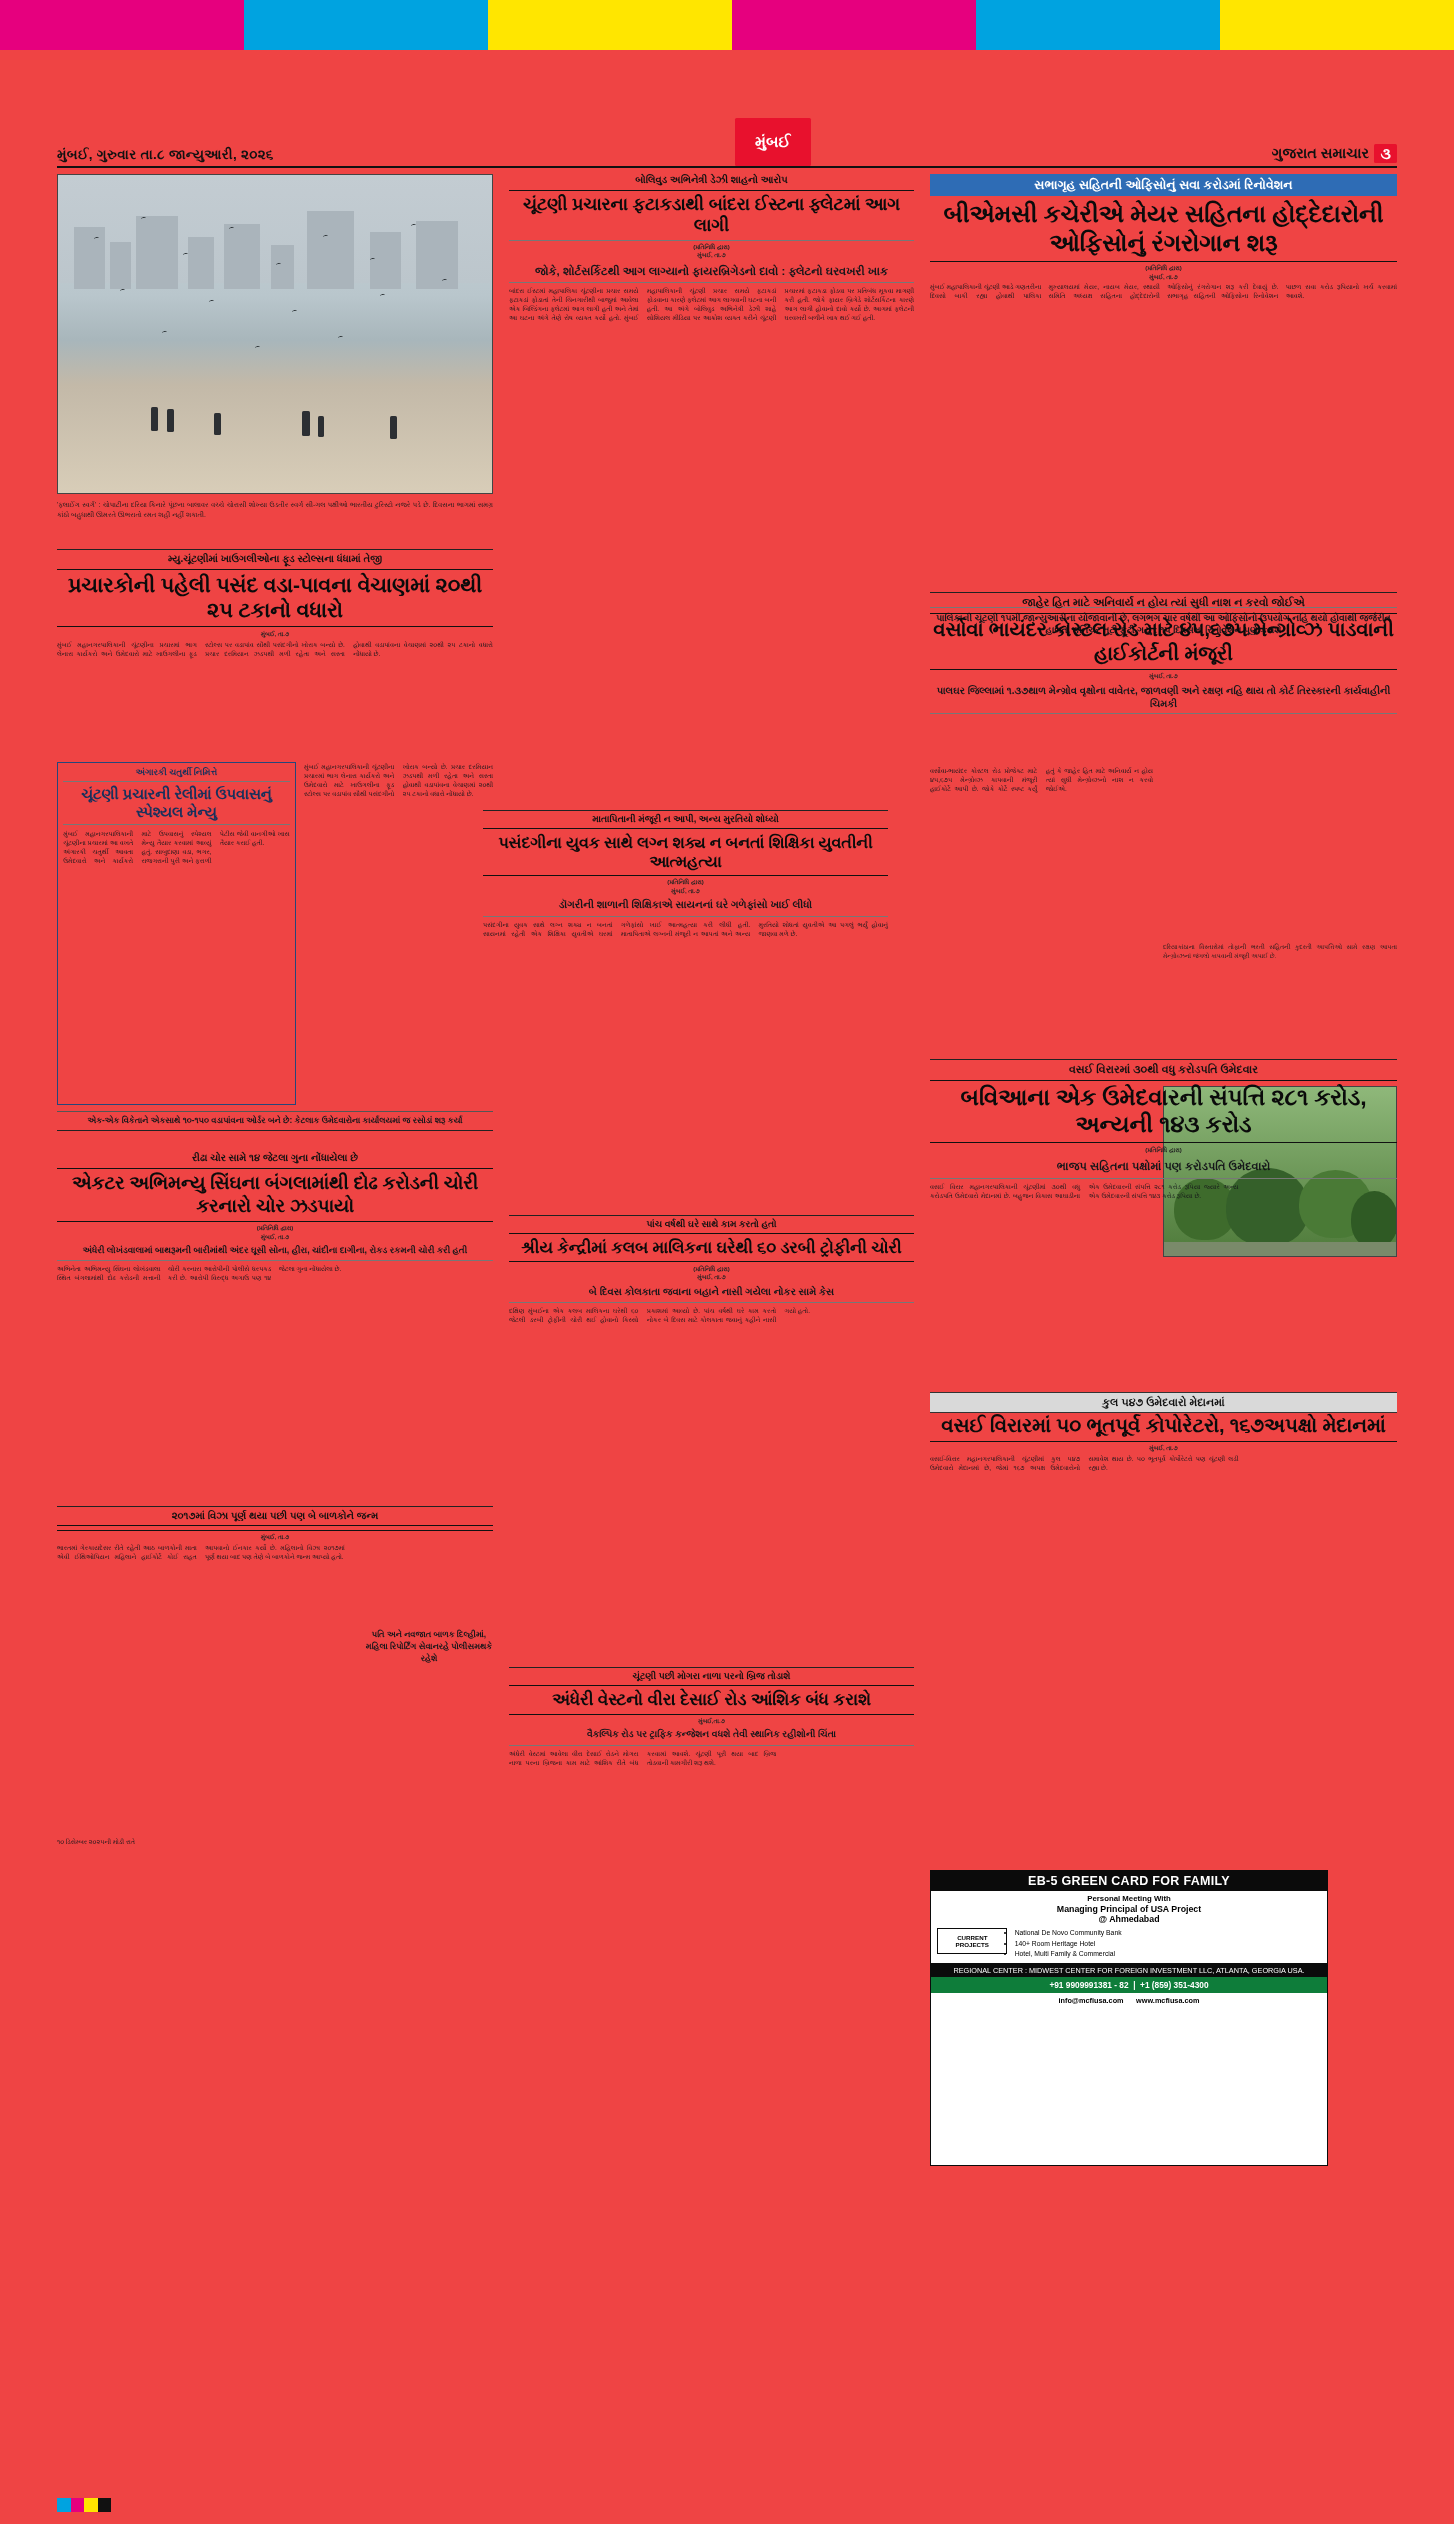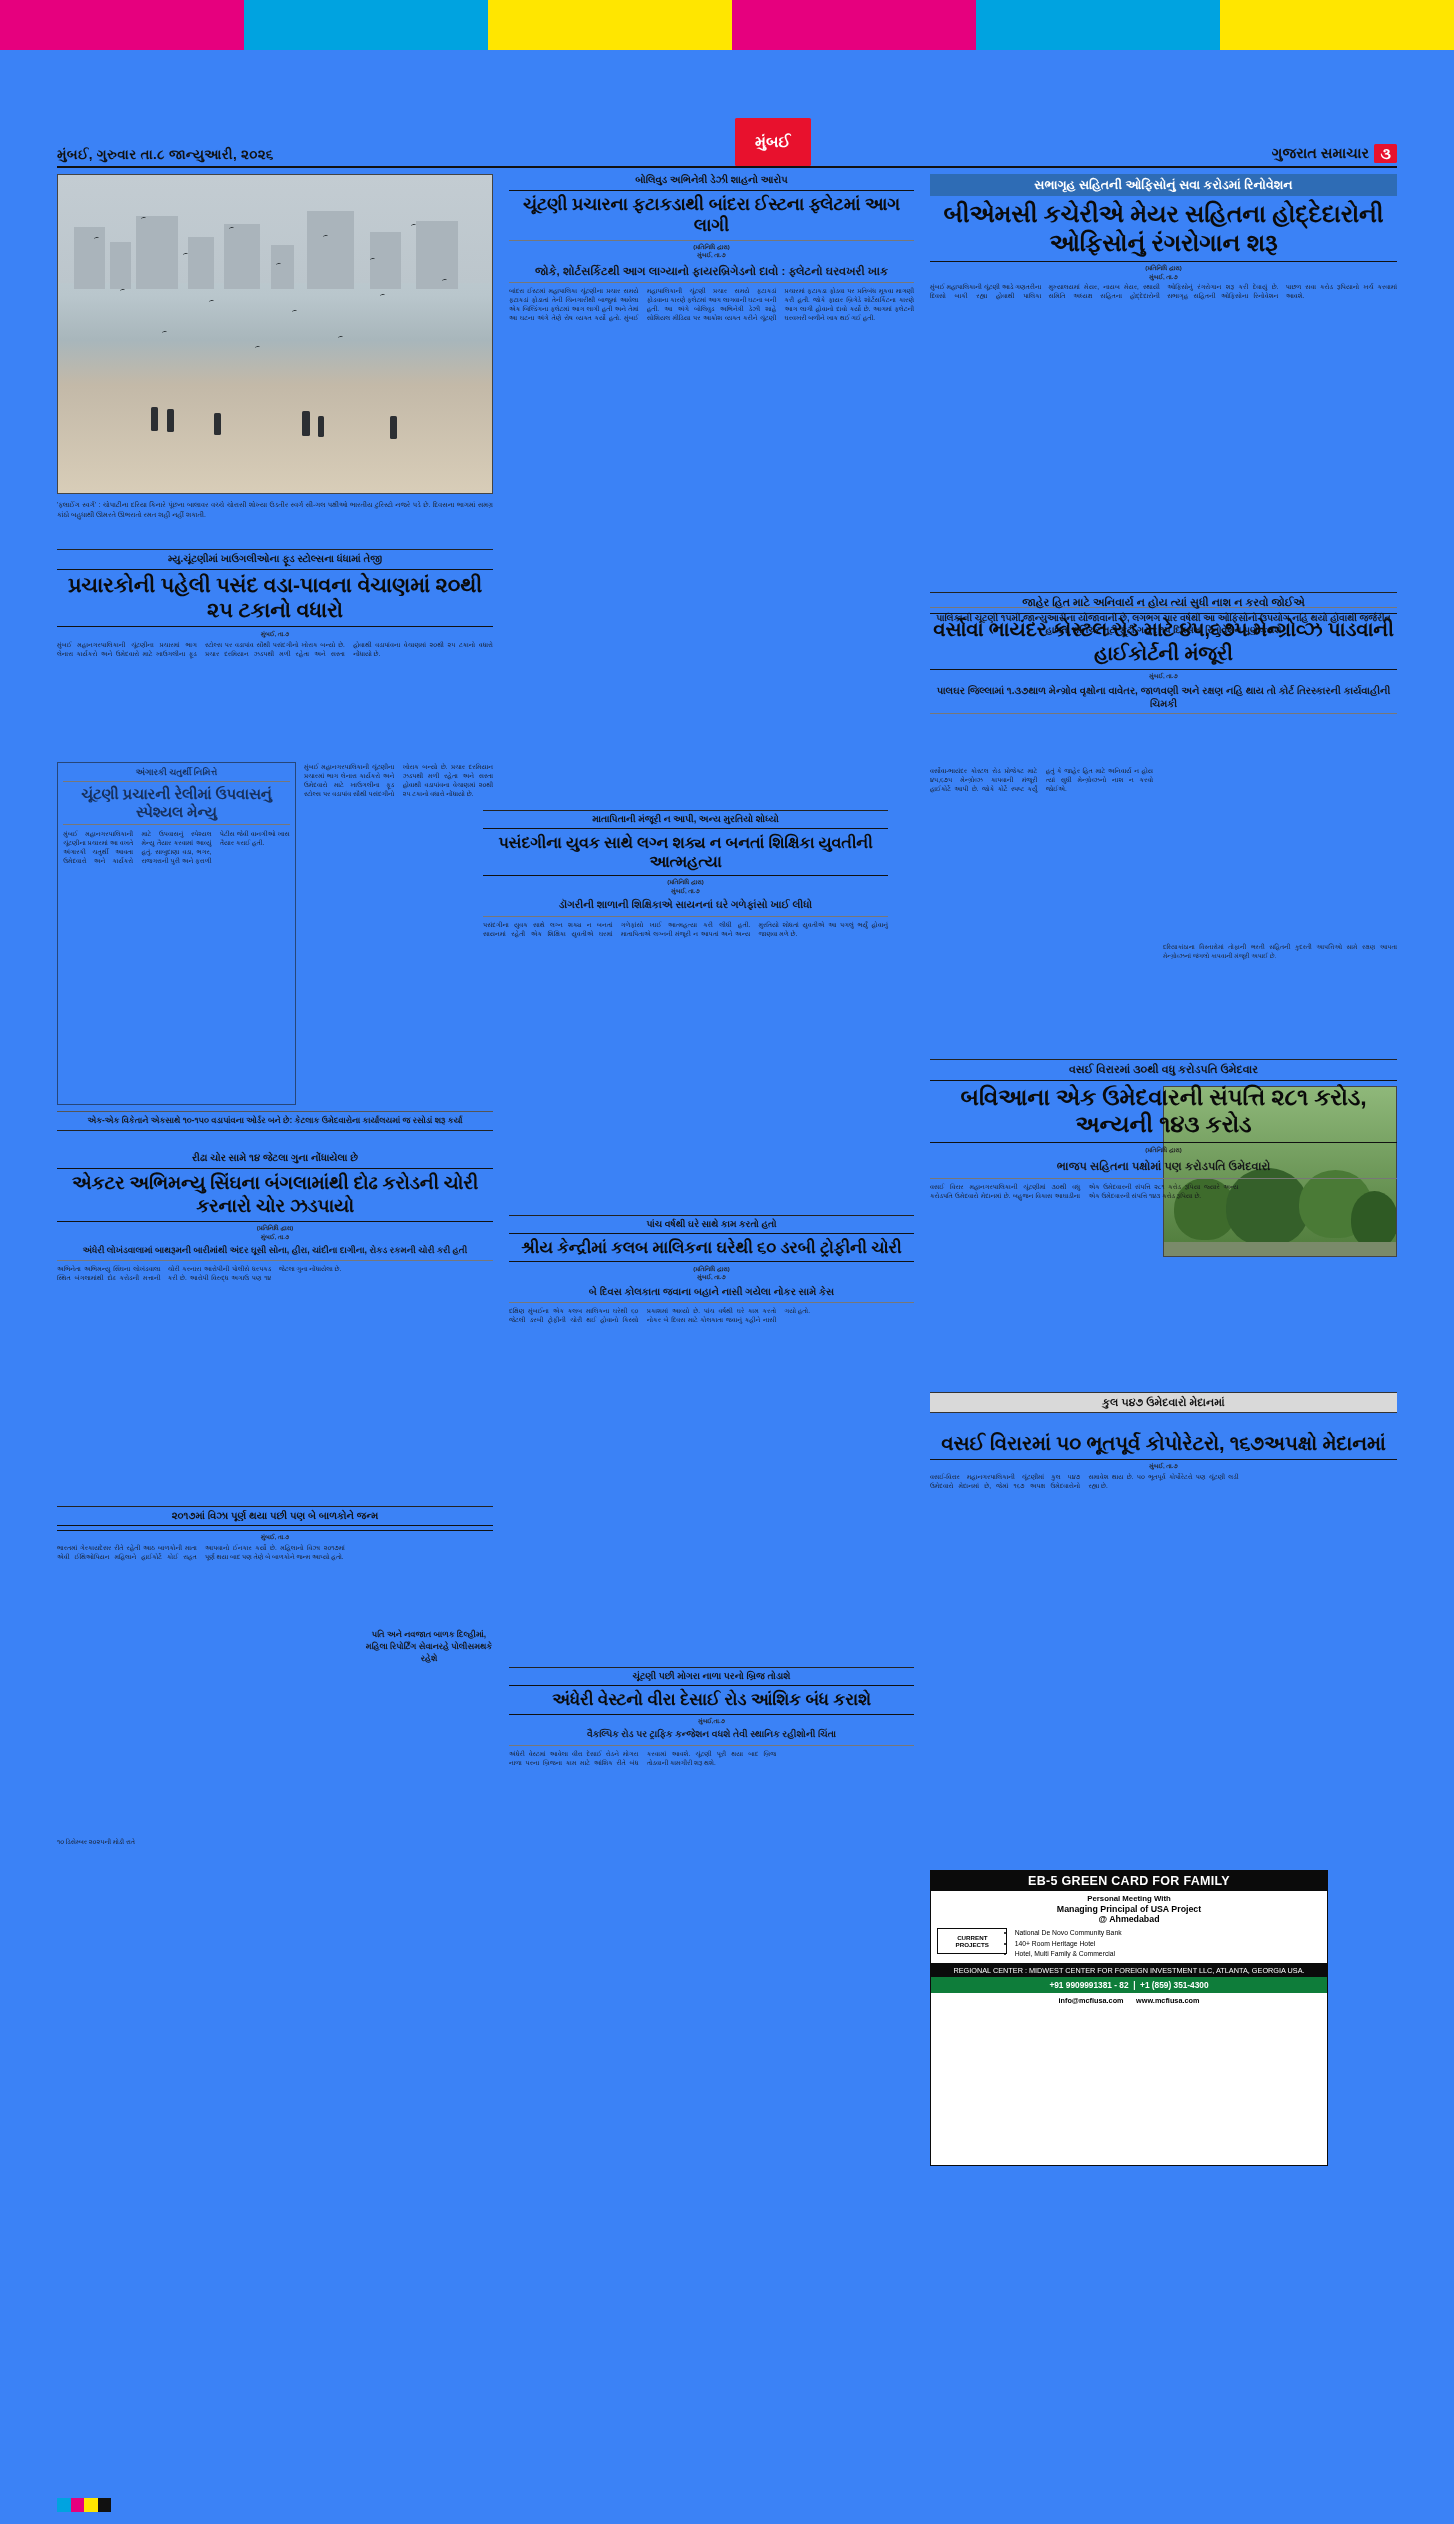--- a/index.html
+++ b/index.html
@@ -1,19 +1,19 @@
 <!DOCTYPE html>
 <html lang="gu" style="font-size:8.3px"><head>
 <meta charset="utf-8">
 <title>Gujarat Samachar - Mumbai Page</title>
 <style>
   html,body{margin:0;padding:0;background:#cfcfcf;}
   body{font-family:"Liberation Sans", sans-serif;}
   .page{
-    width:1454px;height:2525px;background:#3b82f6;position:relative;overflow:hidden;
+    width:1454px;height:2525px;background:#ef4444;position:relative;overflow:hidden;
     box-sizing:border-box;
   }
   .topstrip{
     position:absolute;left:0;top:0;width:1454px;height:50px;
   }
   .topstrip .seg{position:absolute;top:0;height:50px;}
   
   .hdr{
     position:absolute;left:57px;top:139px;width:1340px;height:24px;
     display:flex;align-items:flex-end;justify-content:space-between;
@@ -277,21 +277,21 @@
     <div class="headline" style="font-size:23px;line-height:1.18;text-align:center;">બવિઆના એક ઉમેદવારની સંપત્તિ ૨૮૧ કરોડ, અન્યની ૧૪૩ કરોડ</div>
     <div class="sep"></div>
     <div class="byline">(પ્રતિનિધિ દ્વારા)</div>
     <div class="col-text" style="font-size:11.4px;font-weight:bold;text-align:center;margin:4.2px 0;">ભાજપ સહિતના પક્ષોમાં પણ કરોડપતિ ઉમેદવારો</div>
     <div class="sep-thin"></div>
     <div class="col-text cols3" style="height:156px;">વસઈ વિરાર મહાનગરપાલિકાની ચૂંટણીમાં ૩૦થી વધુ કરોડપતિ ઉમેદવારો મેદાનમાં છે. બહુજન વિકાસ આઘાડીના એક ઉમેદવારની સંપત્તિ ૨૮૧ કરોડ રૂપિયા જ્યારે અન્ય એક ઉમેદવારની સંપત્તિ ૧૪૩ કરોડ રૂપિયા છે.</div>
   </div>
 
   <div class="box" style="left:930px;top:1392px;width:467px;">
     <div class="banner-grey">કુલ ૫૪૭ ઉમેદવારો મેદાનમાં</div>
-    <div class="headline" style="font-size:20px;line-height:1.2;text-align:center;margin-top:18px;">વસઈ વિરારમાં ૫૦ ભૂતપૂર્વ કોપોરેટરો, ૧૬૭અપક્ષો મેદાનમાં</div>
+    <div class="headline" style="font-size:20px;line-height:1.2;text-align:center;margin-top:0;">વસઈ વિરારમાં ૫૦ ભૂતપૂર્વ કોપોરેટરો, ૧૬૭અપક્ષો મેદાનમાં</div>
     <div class="sep"></div>
     <div class="byline">મુંબઈ, તા.૭</div>
     <div class="col-text cols3" style="height:364px;">વસઈ-વિરાર મહાનગરપાલિકાની ચૂંટણીમાં કુલ ૫૪૭ ઉમેદવારો મેદાનમાં છે, જેમાં ૧૬૭ અપક્ષ ઉમેદવારોનો સમાવેશ થાય છે. ૫૦ ભૂતપૂર્વ કોર્પોરેટરો પણ ચૂંટણી લડી રહ્યા છે.</div>
   </div>
 
   <div class="box adbox" style="left:930px;top:1870px;width:398px;height:296px;">
     <div class="ad-title">EB-5 GREEN CARD FOR FAMILY</div>
     <div class="ad-sub">Personal Meeting With</div>
     <div class="ad-line">Managing Principal of USA Project</div>
     <div class="ad-line" style="margin-bottom:4.2px;">@ Ahmedabad</div>

